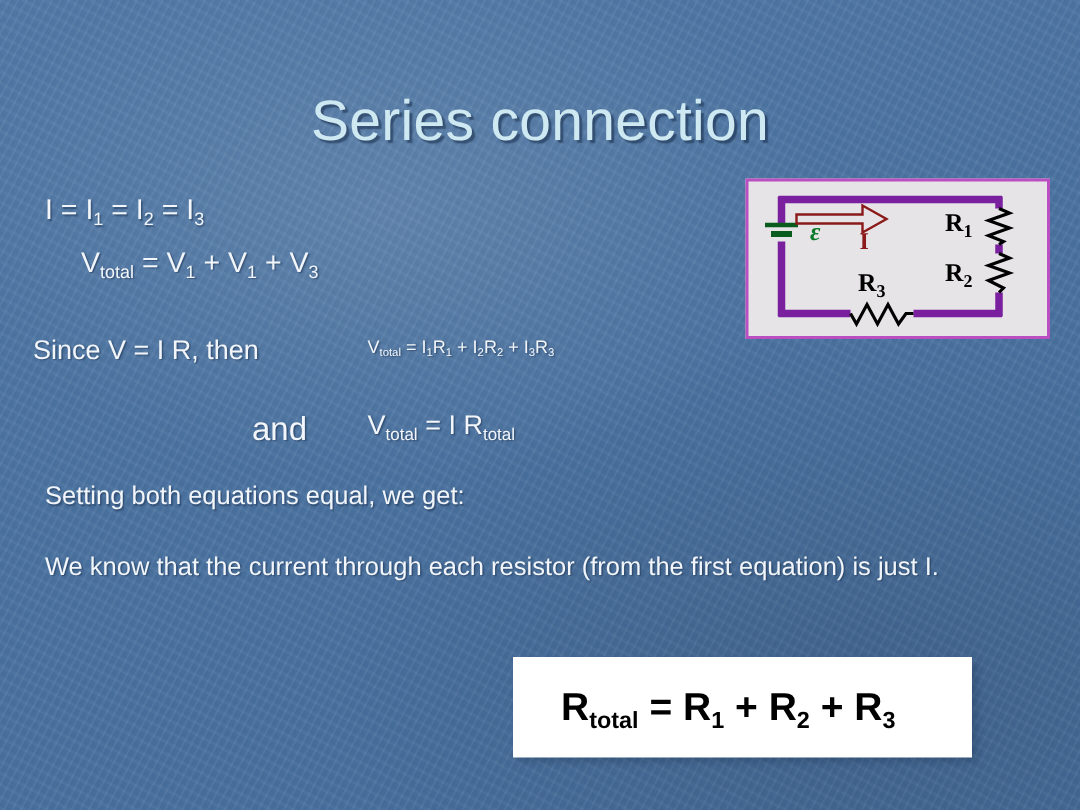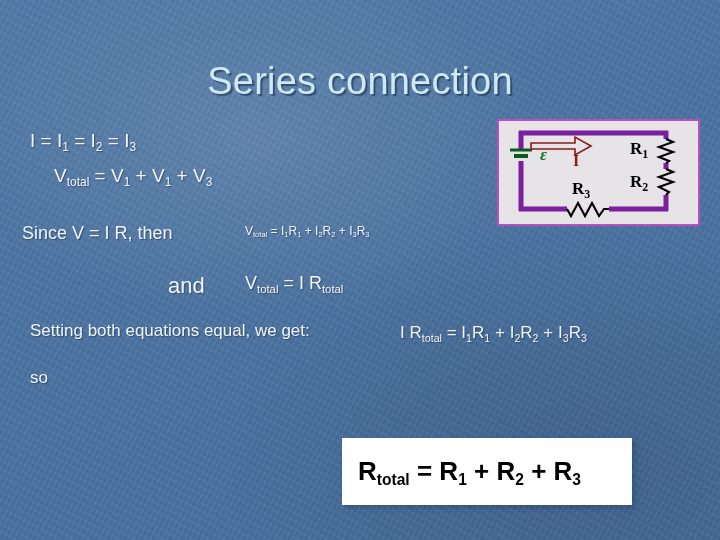--- a/index.html
+++ b/index.html
@@ -91,20 +91,21 @@
     position: absolute;
     left: 342px;
     top: 438px;
     width: 290px;
     height: 67px;
     background: #ffffff;
     box-shadow: 3px 3px 5px rgba(20,40,70,0.30);
     display: flex;
     align-items: center;
     justify-content: flex-start;
+    padding-left: 16px;
   }
   #result-eq {
     margin-left: 16px;
     color: #000000;
     font-size: 26px;
     font-weight: bold;
     white-space: nowrap;
   }
   #result-eq sub {
     font-size: 0.6em;
@@ -145,26 +146,23 @@
   <div class="txt" id="line-since-eq">
     <span>V<sub>total</sub> = I<sub>1</sub>R<sub>1</sub> + I<sub>2</sub>R<sub>2</sub> + I<sub>3</sub>R<sub>3</sub></span>
   </div>
 
   <div class="txt" id="line-and">and</div>
   <div class="txt" id="line-and-eq">
     <span>V<sub>total</sub> = I R<sub>total</sub></span>
   </div>
 
   <div class="txt" id="line-setting">Setting  both equations equal, we get:</div>
-  <div class="txt" id="line-setting-eq">
-    <span>I R<sub>total</sub> = I<sub>1</sub>R<sub>1</sub> + I<sub>2</sub>R<sub>2</sub> + I<sub>3</sub>R<sub>3</sub></span>
-  </div>
 
   <div id="para-know">
-    <div>so</div>
+    <div>We know that the current through each resistor (from the first equation) is just I.</div>
   </div>
 
 
   <div id="result-box">
     <div id="result-eq">
       R<sub>total</sub> = R<sub>1</sub> + R<sub>2</sub> + R<sub>3</sub>
     </div>
   </div>
 
   <div id="circuit-figure">

